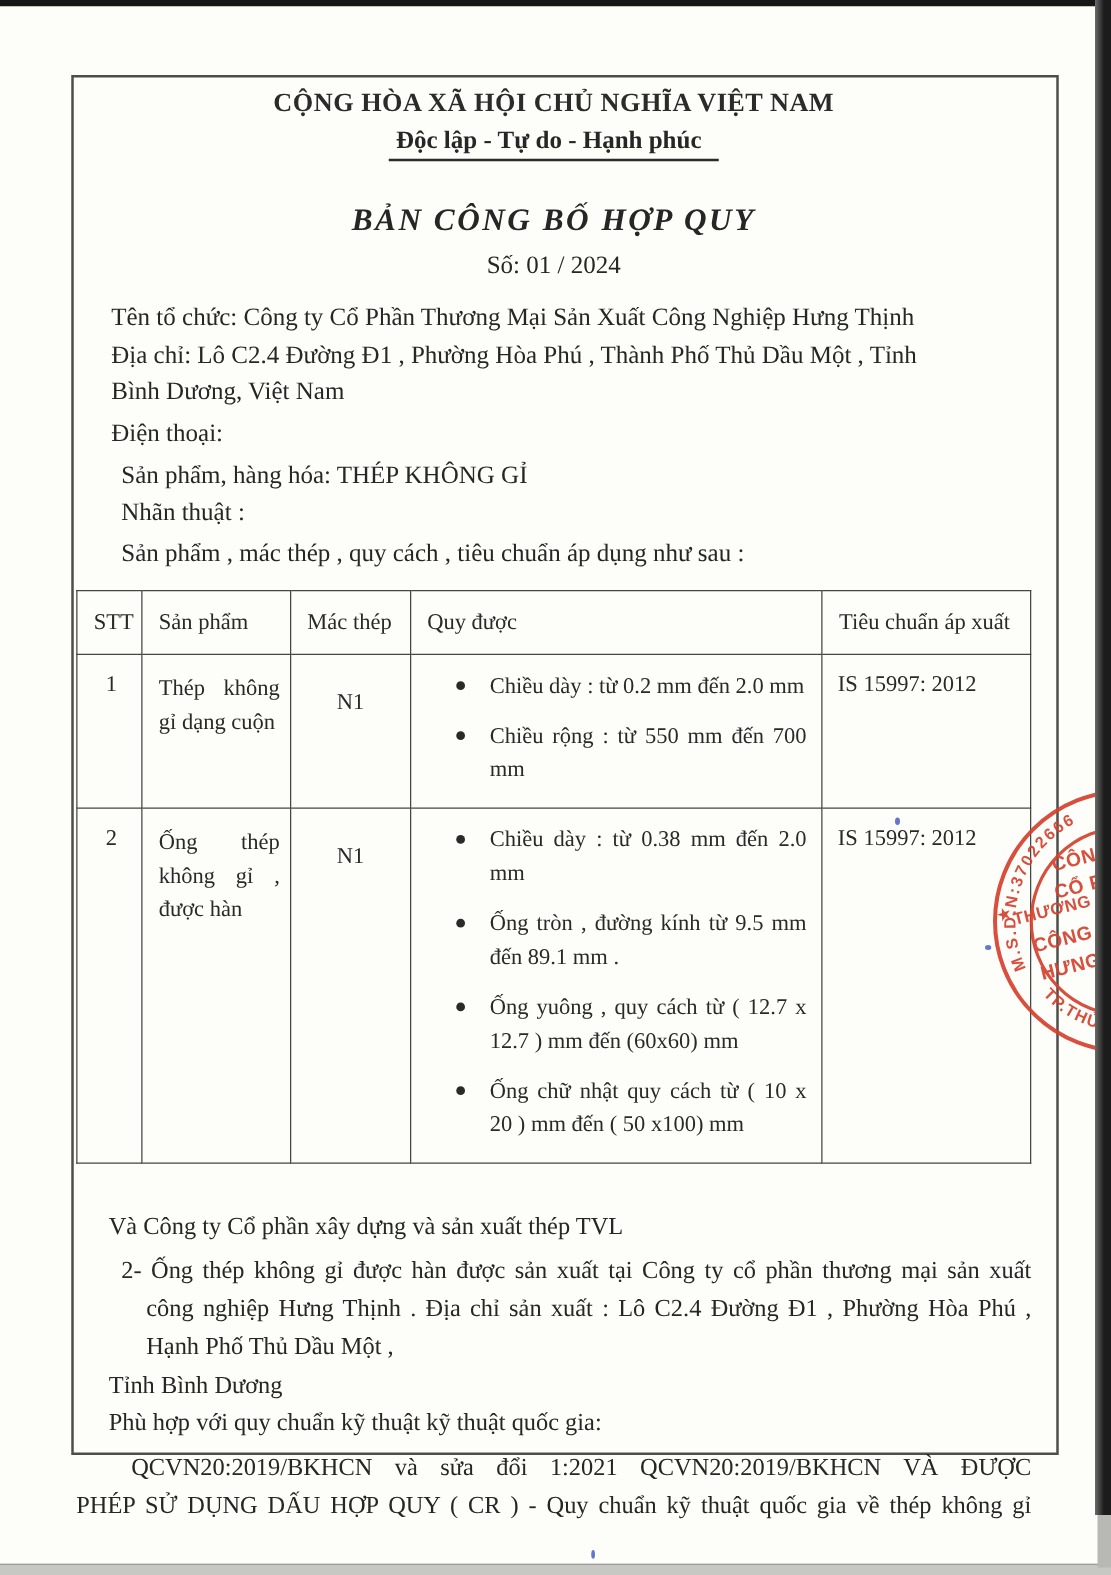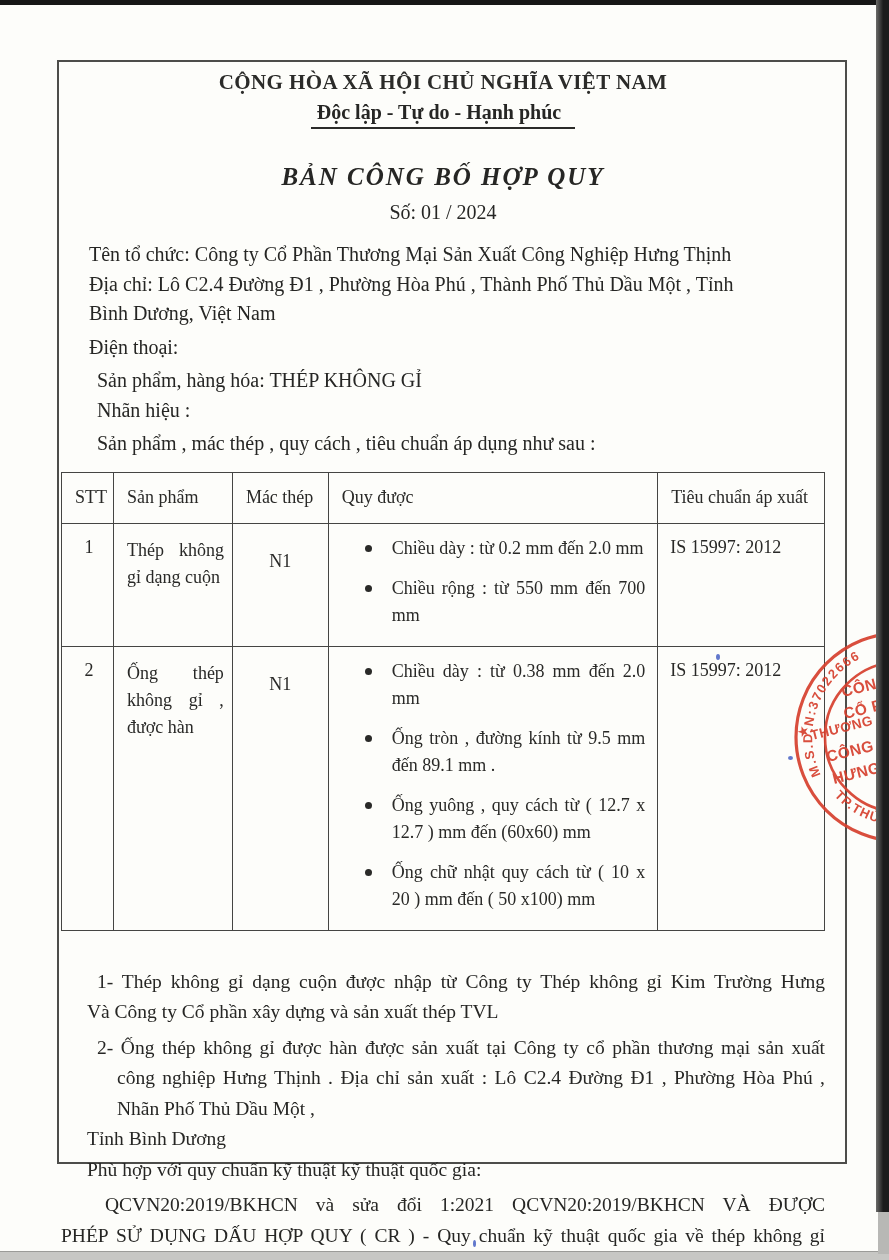--- a/index.html
+++ b/index.html
@@ -86,21 +86,21 @@
 
     <div class="doc-title">BẢN CÔNG BỐ HỢP QUY</div>
     <div class="doc-number">Số: 01 / 2024</div>
 
     <div class="body-block">
       <p class="bl ind-a">Tên tổ chức: Công ty Cổ Phần Thương Mại Sản Xuất Công Nghiệp Hưng Thịnh</p>
       <p class="bl ind-a">Địa chỉ: Lô C2.4 Đường Đ1 , Phường Hòa Phú , Thành Phố Thủ Dầu Một , Tỉnh</p>
       <p class="bl ind-a">Bình Dương, Việt Nam</p>
       <p class="bl ind-a gap-s">Điện thoại:</p>
       <p class="bl ind-b gap-s"><span>Sản phẩm, hàng hóa: </span><span class="bold">THÉP KHÔNG GỈ</span></p>
-      <p class="bl ind-b">Nhãn hiệu :</p>
+      <p class="bl ind-b">Nhãn thuật :</p>
       <p class="bl ind-b gap-s">Sản phẩm , mác thép , quy cách , tiêu chuẩn áp dụng như sau :</p>
     </div>
 
     <table class="spec">
       <colgroup>
         <col style="width:51px">
           <col style="width:119px">
           <col style="width:96px">
           <col style="width:330px">
           <col style="width:167px">
@@ -152,25 +152,24 @@
                 <span class="dot"></span>
                 <span class="btext">Ống chữ nhật quy cách từ ( 10 x 20 ) mm đến ( 50 x100) mm</span>
               </div>
           </td>
           <td class="c-tc">IS 15997: 2012</td>
         </tr>
       </tbody>
     </table>
 
     <div class="notes">
-      <p class="nl in-num stretch">1- Thép không gỉ dạng cuộn được nhập từ Công ty Thép không gỉ Kim Trường Hưng</p>
       <p class="nl in-plain">Và Công ty Cổ phần xây dựng và sản xuất thép TVL</p>
       <p class="nl in-num stretch gap-t">2- Ống thép không gỉ được hàn được sản xuất tại Công ty cổ phần thương mại sản xuất</p>
       <p class="nl in-cont stretch">công nghiệp Hưng Thịnh . Địa chỉ sản xuất : Lô C2.4 Đường Đ1 , Phường Hòa Phú ,</p>
-      <p class="nl in-cont">Nhãn Phố Thủ Dầu Một ,</p>
+      <p class="nl in-cont">Hạnh Phố Thủ Dầu Một ,</p>
       <p class="nl in-plain">Tỉnh Bình Dương</p>
       <p class="nl in-plain">Phù hợp với quy chuẩn kỹ thuật kỹ thuật quốc gia:</p>
       <p class="nl in-q1 stretch gap-t">QCVN20:2019/BKHCN và sửa đổi 1:2021 QCVN20:2019/BKHCN VÀ ĐƯỢC</p>
       <p class="nl in-q0 stretch">PHÉP SỬ DỤNG DẤU HỢP QUY ( CR ) -  Quy chuẩn kỹ thuật quốc gia về thép không gỉ</p>
     </div>
 
   </div>
 
   <svg class="stamp" width="121" height="250" viewBox="0 0 121 250">
     <g fill="none" stroke="#d6402e">

